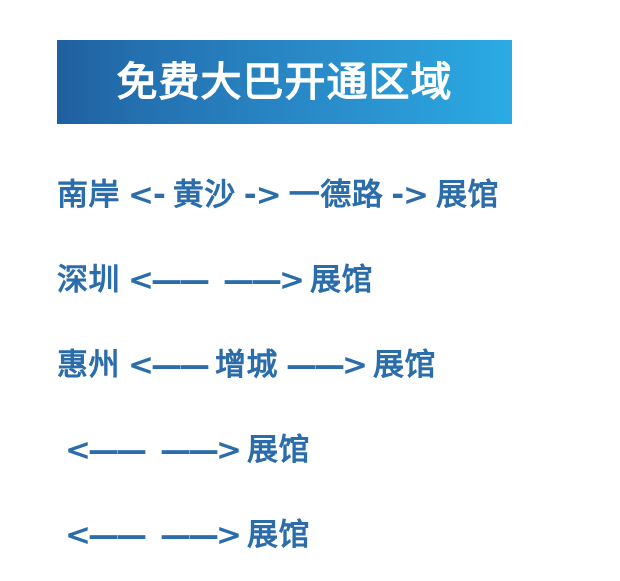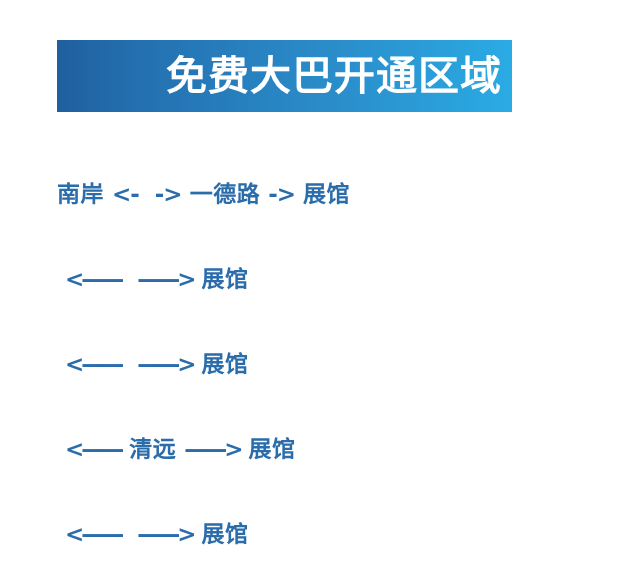--- a/index.html
+++ b/index.html
@@ -22,25 +22,25 @@
     height: 581px;
     background: #ffffff;
   }
 
   
   .banner {
     position: absolute;
     left: 57px;
     top: 40px;
     width: 455px;
-    height: 72px;
+    height: 84px;
     background: linear-gradient(90deg, #1f5f9e 0%, #2470b0 18%, #2a8ecb 62%, #2aabe4 100%);
     display: flex;
     align-items: center;
-    justify-content: flex-end;
+    justify-content: center;
     box-sizing: border-box;
     padding: 0 10px;
   }
   .banner-title {
     color: #ffffff;
     font-size: 41px;
     font-weight: bold;
     letter-spacing: 1px;
     line-height: 1;
     white-space: nowrap;
@@ -53,21 +53,21 @@
     left: 57px;
     top: 152px;
     width: 545px;
   }
   .route-row {
     height: 85px;
     display: flex;
     align-items: center;
     white-space: nowrap;
     color: #2b6cab;
-    font-size: 23px;
+    font-size: 31px;
     font-weight: bold;
     line-height: 1;
     font-family: "DejaVu Sans", "Liberation Sans", sans-serif;
   }
   .route-seg {
     display: inline-block;
   }
   .route-origin,
   .route-mid,
   .route-dest {
@@ -91,45 +91,48 @@
 
   <div class="banner">
     <span class="banner-title">免费大巴开通区域</span>
   </div>
 
   <div class="routes">
 
     <div class="route-row">
       <span class="route-seg route-origin">南岸</span>
       <span class="route-seg route-arrow">&lt;-</span>
+      <span class="route-seg route-mid">黄沙</span>
       <span class="route-seg route-arrow">-&gt;</span>
       <span class="route-seg route-note">一德路</span>
       <span class="route-seg route-arrow">-&gt;</span>
+      <span class="route-seg route-dest">展馆</span>
+    </div>
+
+    <div class="route-row">
+      <span class="route-seg route-origin">深圳</span>
+      <span class="route-seg route-arrow long">&lt;——</span>
+      <span class="route-seg route-arrow long">——&gt;</span>
+      <span class="route-seg route-dest">展馆</span>
+    </div>
+
+    <div class="route-row">
+      <span class="route-seg route-origin">惠州</span>
+      <span class="route-seg route-arrow long">&lt;——</span>
+      <span class="route-seg route-mid">增城</span>
+      <span class="route-seg route-arrow long">——&gt;</span>
       <span class="route-seg route-dest">展馆</span>
     </div>
 
     <div class="route-row">
       <span class="route-seg route-arrow long">&lt;——</span>
       <span class="route-seg route-arrow long">——&gt;</span>
       <span class="route-seg route-dest">展馆</span>
     </div>
 
     <div class="route-row">
       <span class="route-seg route-arrow long">&lt;——</span>
       <span class="route-seg route-arrow long">——&gt;</span>
       <span class="route-seg route-dest">展馆</span>
     </div>
 
-    <div class="route-row">
-      <span class="route-seg route-arrow long">&lt;——</span>
-      <span class="route-seg route-mid">清远</span>
-      <span class="route-seg route-arrow long">——&gt;</span>
-      <span class="route-seg route-dest">展馆</span>
-    </div>
-
-    <div class="route-row">
-      <span class="route-seg route-arrow long">&lt;——</span>
-      <span class="route-seg route-arrow long">——&gt;</span>
-      <span class="route-seg route-dest">展馆</span>
-    </div>
-
   </div>
 </div>
 
 </body></html>

